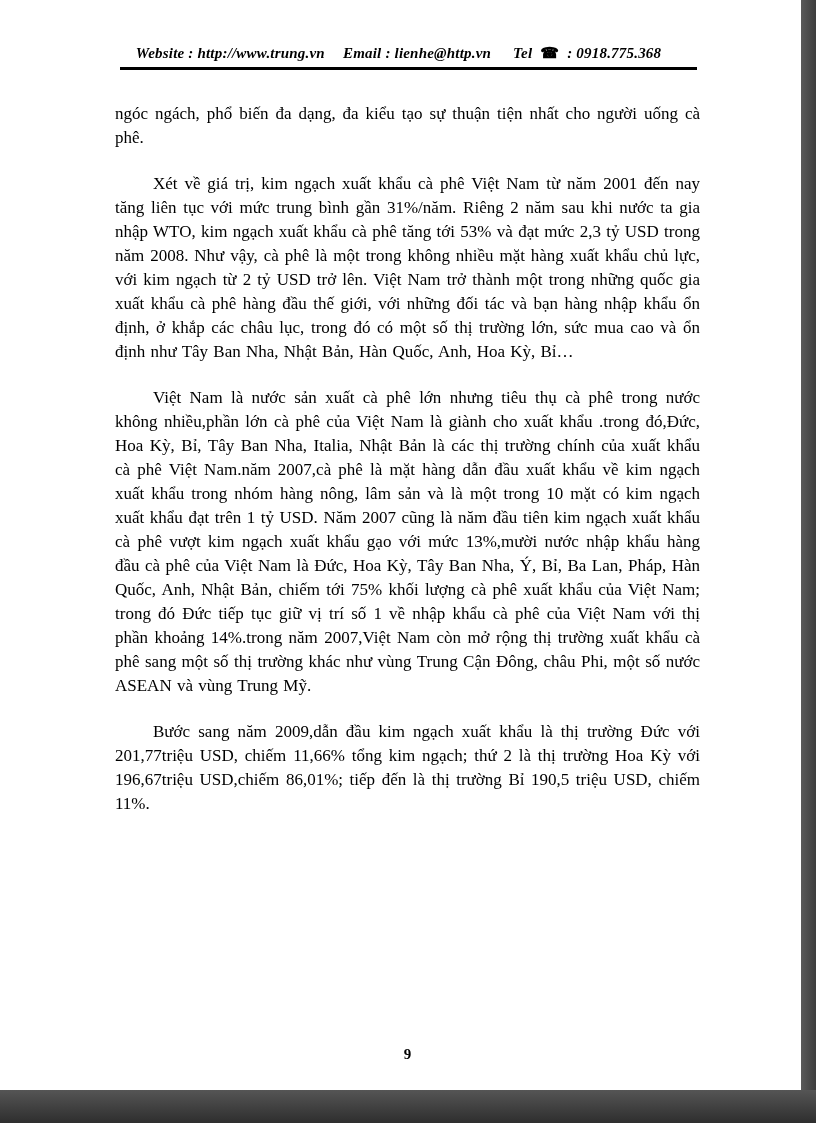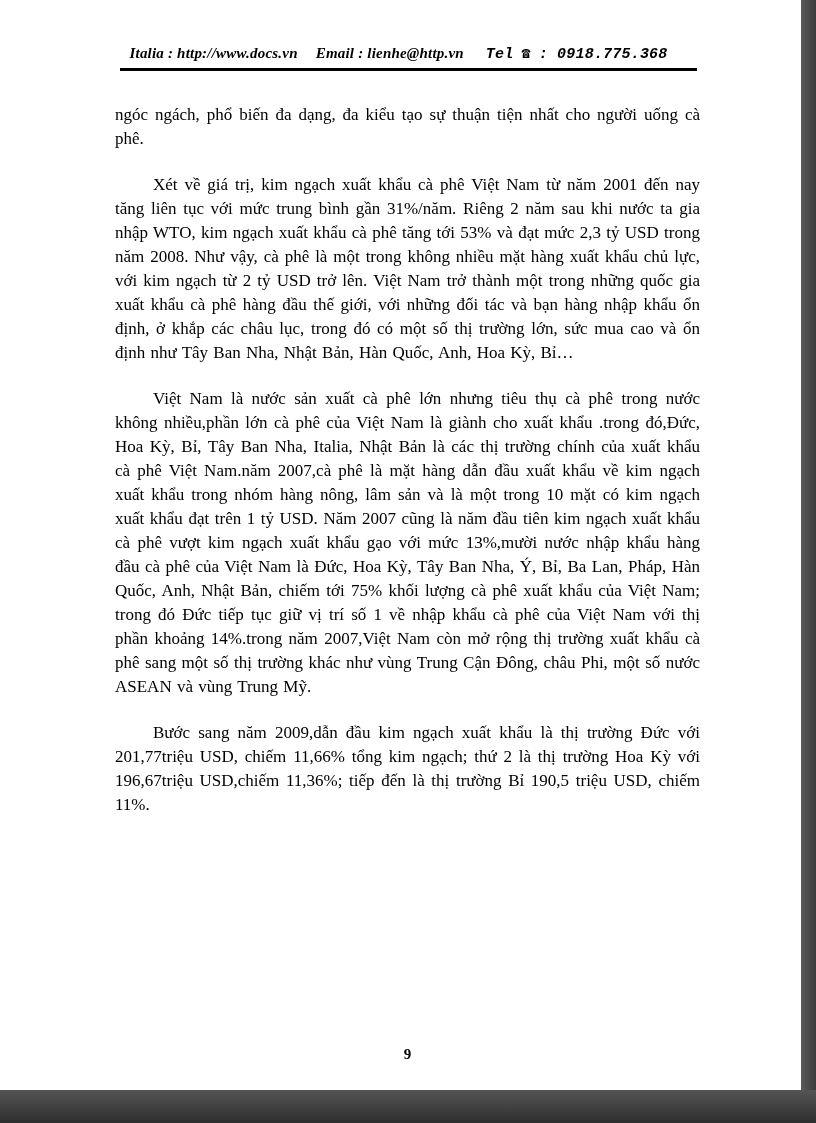--- a/index.html
+++ b/index.html
@@ -42,21 +42,21 @@
   .header {
     margin-top: 44px;
     text-align: center;
     font-size: 15px;
     font-weight: bold;
     font-style: italic;
     letter-spacing: 0.2px;
     white-space: nowrap;
   }
   .header .hpart { margin: 0 9px; }
-  .header .hpart-tel span { margin: 0 4px; font-family: Liberation Mono, monospace; }
+  .header .hpart-tel span { margin: 0 4px; }
   .phone-glyph { font-style: normal; }
 
   .header-rule {
     height: 3px;
     background: #000000;
     margin: 5px 104px 0 120px;
   }
 
   .content {
     margin-top: 32px;
@@ -82,30 +82,30 @@
     font-weight: bold;
     z-index: 2;
   }
 </style>
 </head>
 <body>
 
 <div class="page">
 
   <div class="header">
-    <span class="hpart">Italia : http://www.docs.vn</span><span class="hpart">Email  : lienhe@http.vn</span><span class="hpart hpart-tel"><span>Tel</span><span class="phone-glyph">☎</span><span>: 0918.775.368</span></span>
+    <span class="hpart">Website : http://www.trung.vn</span><span class="hpart">Email  : lienhe@http.vn</span><span class="hpart hpart-tel"><span>Tel</span><span class="phone-glyph">☎</span><span>: 0918.775.368</span></span>
   </div>
 
   <div class="header-rule"></div>
 
   <div class="content">
     <p class="para no-indent">ngóc ngách, phổ biến đa dạng, đa kiểu tạo sự thuận tiện nhất cho người uống cà phê.</p>
     <p class="para">Xét về giá trị, kim ngạch xuất khẩu cà phê Việt Nam từ năm 2001 đến nay tăng liên tục với mức trung bình gần 31%/năm. Riêng 2 năm sau khi nước ta gia nhập WTO, kim ngạch xuất khẩu cà phê tăng tới 53% và đạt mức 2,3 tỷ USD trong năm 2008. Như vậy, cà phê là một trong không nhiều mặt hàng xuất khẩu chủ lực, với kim ngạch từ 2 tỷ USD trở lên. Việt Nam trở thành một trong những quốc gia xuất khẩu cà phê hàng đầu thế giới, với những đối tác và bạn hàng nhập khẩu ổn định, ở khắp các châu lục, trong đó có một số thị trường lớn, sức mua cao và ổn định như Tây Ban Nha, Nhật Bản, Hàn Quốc, Anh, Hoa Kỳ, Bỉ…</p>
     <p class="para">Việt Nam là nước sản xuất cà phê lớn nhưng tiêu thụ cà phê trong nước không nhiều,phần lớn cà phê của Việt Nam là giành cho xuất khẩu .trong đó,Đức, Hoa Kỳ, Bỉ, Tây Ban Nha, Italia, Nhật Bản là các thị trường chính của xuất khẩu cà phê Việt Nam.năm 2007,cà phê là mặt hàng dẫn đầu xuất khẩu về kim ngạch xuất khẩu trong nhóm hàng nông, lâm sản và là một trong 10 mặt có kim ngạch xuất khẩu đạt trên 1 tỷ USD. Năm 2007 cũng là năm đầu tiên kim ngạch xuất khẩu cà phê vượt kim ngạch xuất khẩu gạo với mức 13%,mười nước nhập khẩu hàng đầu cà phê của Việt Nam là Đức, Hoa Kỳ, Tây Ban Nha, Ý, Bỉ, Ba Lan, Pháp, Hàn Quốc, Anh, Nhật Bản, chiếm tới 75% khối lượng cà phê xuất khẩu của Việt Nam; trong đó Đức tiếp tục giữ vị trí số 1 về nhập khẩu cà phê của Việt Nam với thị phần khoảng 14%.trong năm 2007,Việt Nam còn mở rộng thị trường xuất khẩu cà phê sang một số thị trường khác như vùng Trung Cận Đông, châu Phi, một số nước ASEAN và vùng Trung Mỹ.</p>
-    <p class="para">Bước sang năm 2009,dẫn đầu kim ngạch xuất khẩu là thị trường Đức với 201,77triệu USD, chiếm 11,66% tổng kim ngạch; thứ 2 là thị trường Hoa Kỳ với 196,67triệu USD,chiếm 11,36%; tiếp đến là thị trường Bỉ 190,5 triệu USD, chiếm 11%.</p>
+    <p class="para">Bước sang năm 2009,dẫn đầu kim ngạch xuất khẩu là thị trường Đức với 201,77triệu USD, chiếm 11,66% tổng kim ngạch; thứ 2 là thị trường Hoa Kỳ với 196,67triệu USD,chiếm 86,01%; tiếp đến là thị trường Bỉ 190,5 triệu USD, chiếm 11%.</p>
   </div>
 
   <div class="footer">
     <span>9</span>
   </div>
 
 </div>
 
 <div class="edge-right"></div>
 <div class="edge-bottom"></div>

